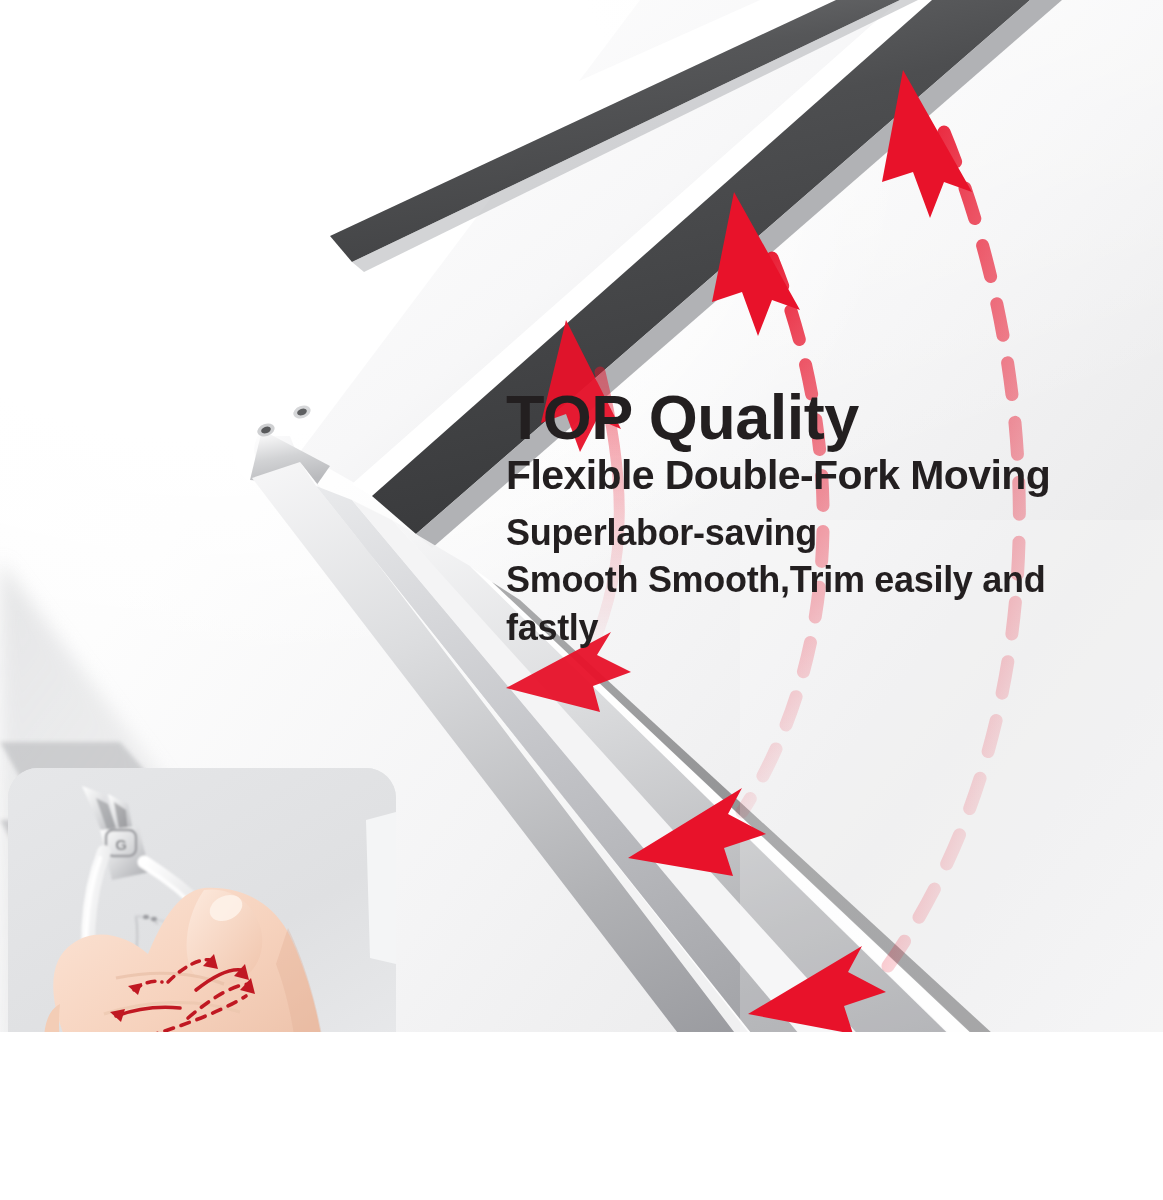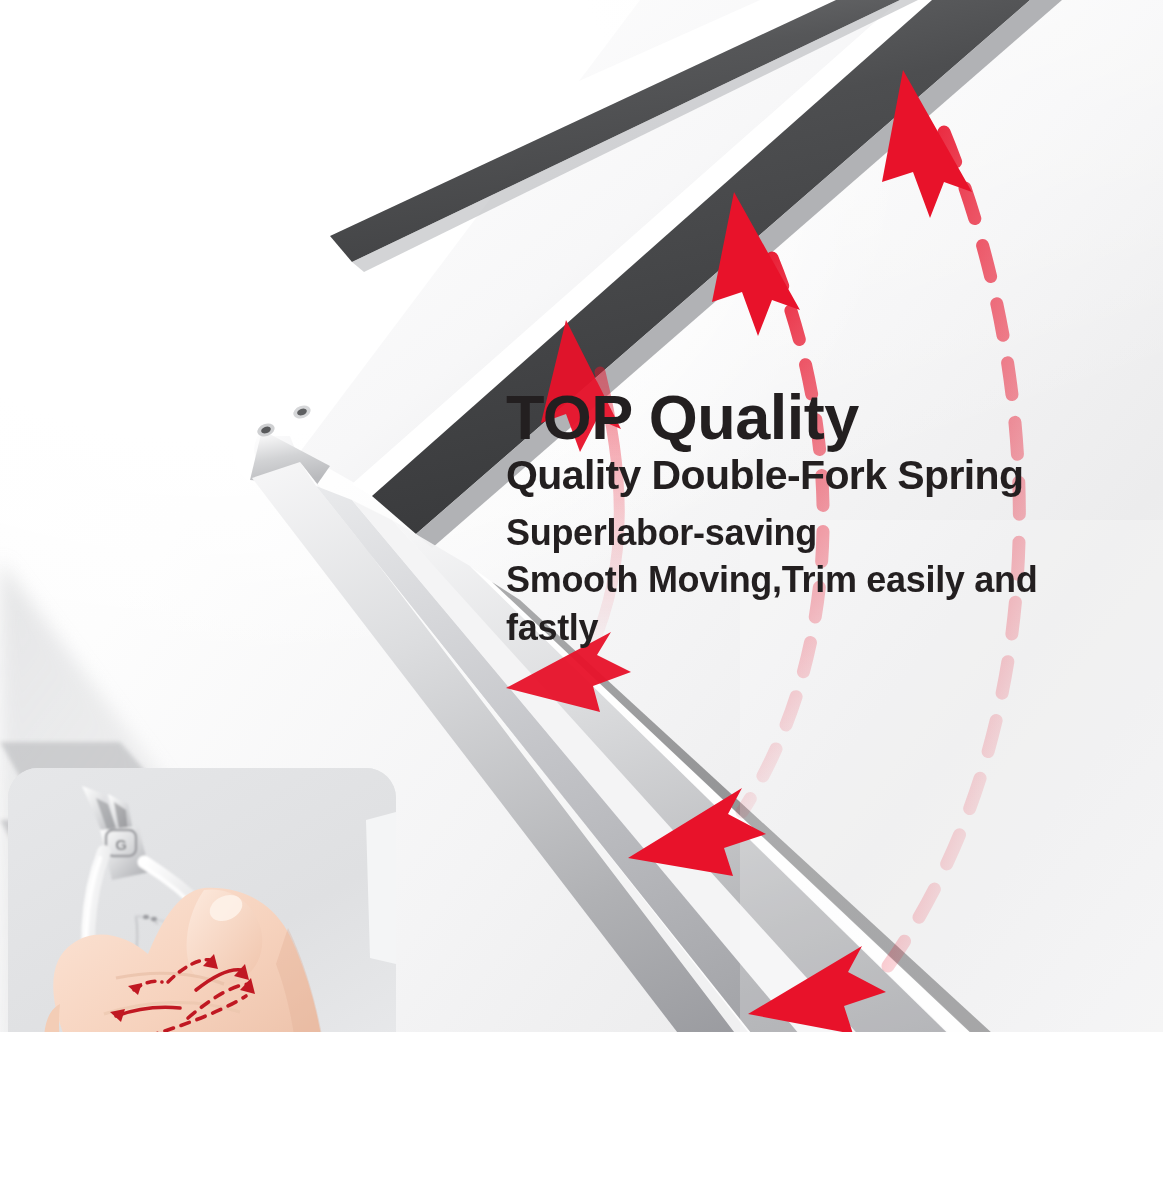--- a/index.html
+++ b/index.html
@@ -244,23 +244,23 @@
       <path d="M944,132 C1046,380 1060,720 888,966" stroke="url(#fadeUpC)" stroke-width="13" fill="none" stroke-linecap="round" stroke-dasharray="32 28"></path>
 
       <path d="M903,70 L972,192 L944,182 L930,218 L913,172 L882,182 Z" fill="#e8122a"></path>
 
       <path d="M748,1014 L862,946 L848,972 L886,992 L844,1006 L853,1034 Z" fill="#e8122a"></path>
     </g>
   </svg>
 
   <div class="text-block">
     <h1 class="headline">TOP Quality</h1>
-    <h2 class="subhead">Quality Double-Fork Spring</h2>
+    <h2 class="subhead">Flexible Double-Fork Moving</h2>
     <p class="bullet">Superlabor-saving</p>
-    <p class="bullet">Smooth Moving,Trim easily and fastly</p>
+    <p class="bullet">Smooth Smooth,Trim easily and fastly</p>
   </div>
 
   <div class="inset">
     <svg class="inset-svg" viewBox="0 0 388 390">
       <defs>
         <linearGradient id="insetBg" x1="0" y1="0" x2="0.6" y2="1">
           <stop offset="0%" stop-color="#e6e7e9"></stop>
           <stop offset="60%" stop-color="#dfe0e2"></stop>
           <stop offset="100%" stop-color="#e8e9eb"></stop>
         </linearGradient>

